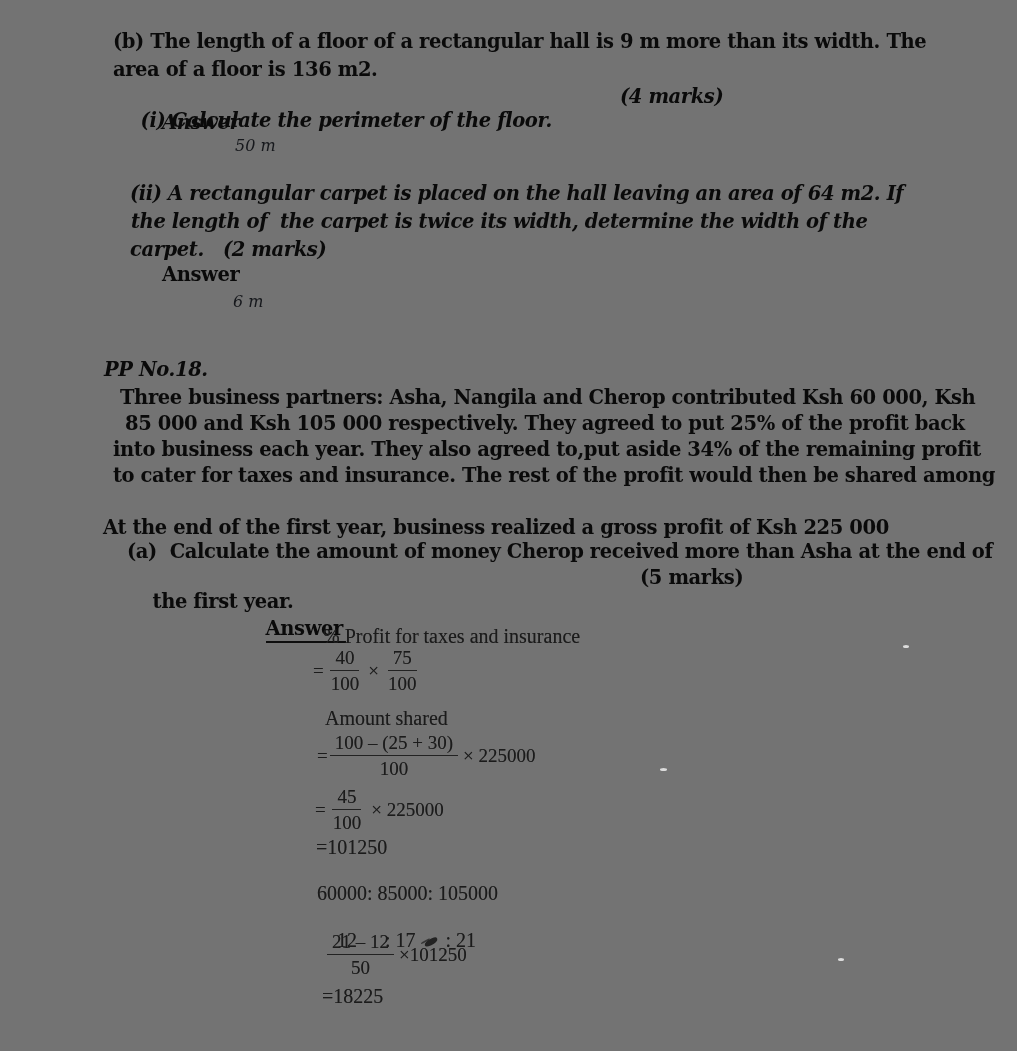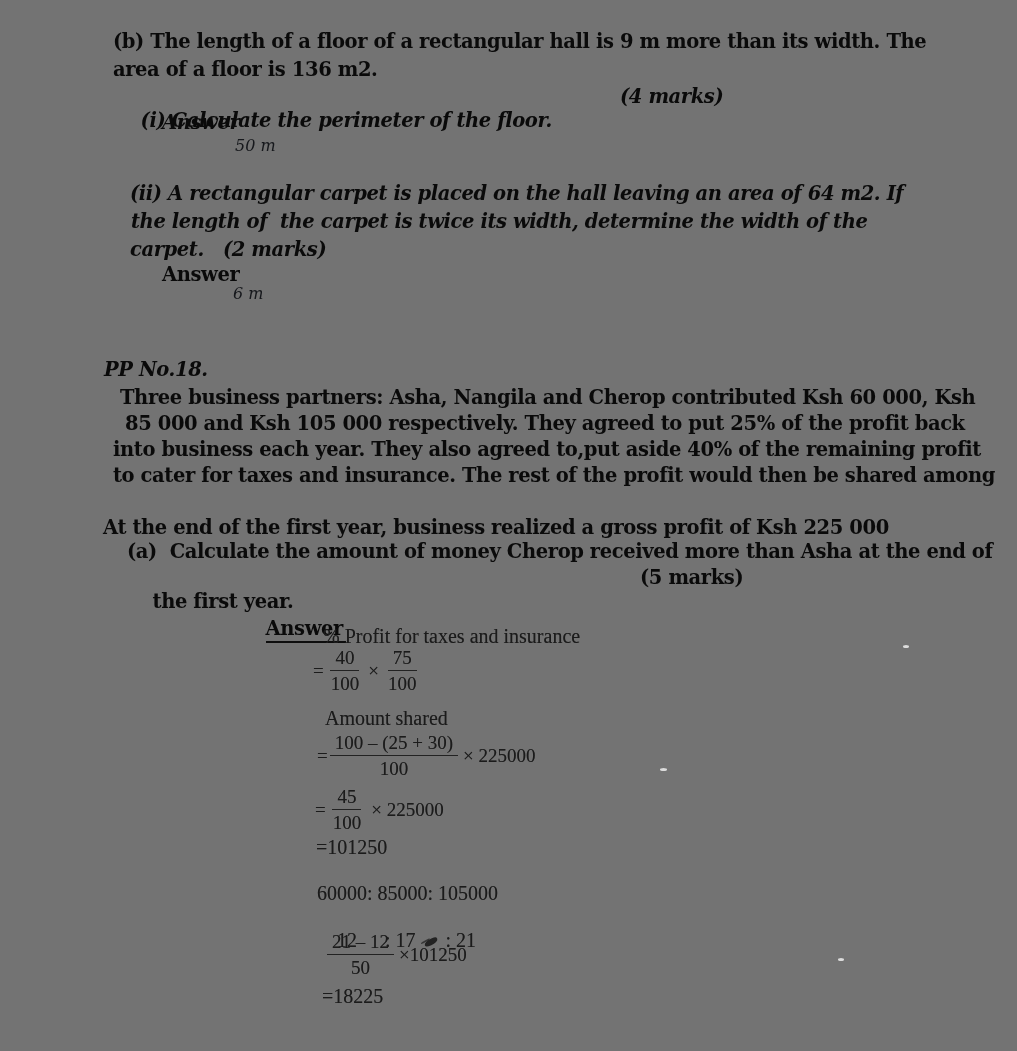--- a/index.html
+++ b/index.html
@@ -97,26 +97,26 @@
     <span>(i) Calculate the perimeter of the floor.</span>
     <span class="marks" style="left:505px;">(4 marks)</span>
   </div>
   <div class="ln fb fbi" style="left:162px; top:111px;">Answer</div>
   <div class="ln fi" style="left:235px; top:136px;">50 m</div>
 
   <div class="ln fb fbi" style="left:130px; top:182px;">(ii) A rectangular carpet is placed on the hall leaving an area of 64 m2. If</div>
   <div class="ln fb fbi" style="left:131px; top:210px;">the length of  the carpet is twice its width, determine the width of the</div>
   <div class="ln fb fbi" style="left:130px; top:238px;">carpet.   (2 marks)</div>
   <div class="ln fb" style="left:162px; top:263px;">Answer</div>
-  <div class="ln fi" style="left:233px; top:284px;">6 m</div>
+  <div class="ln fi" style="left:233px; top:292px;">6 m</div>
 
   <div class="ln fb fbi" style="left:104px; top:358px;">PP No.18.</div>
   <div class="ln fb" style="left:120px; top:386px;">Three business partners: Asha, Nangila and Cherop contributed Ksh 60 000, Ksh</div>
   <div class="ln fb" style="left:125px; top:412px;">85 000 and Ksh 105 000 respectively. They agreed to put 25% of the profit back</div>
-  <div class="ln fb" style="left:113px; top:438px;">into business each year. They also agreed to,put aside 40% of the remaining profit</div>
+  <div class="ln fb" style="left:113px; top:438px;">into business each year. They also agreed to,put aside 34% of the remaining profit</div>
   <div class="ln fb" style="left:113px; top:464px;">to cater for taxes and insurance. The rest of the profit would then be shared among</div>
   <div class="ln fb" style="left:103px; top:516px;">At the end of the first year, business realized a gross profit of Ksh 225 000</div>
 
   <div class="ln fb" style="left:127px; top:540px;">(a)  Calculate the amount of money Cherop received more than Asha at the end of</div>
   <div class="ln fb" style="left:127px; top:566px; width:700px;">
     <span>the first year.</span>
     <span class="marks" style="left:513px;">(5 marks)</span>
   </div>
 
   <div class="ln fb" style="left:240px; top:593px;">

